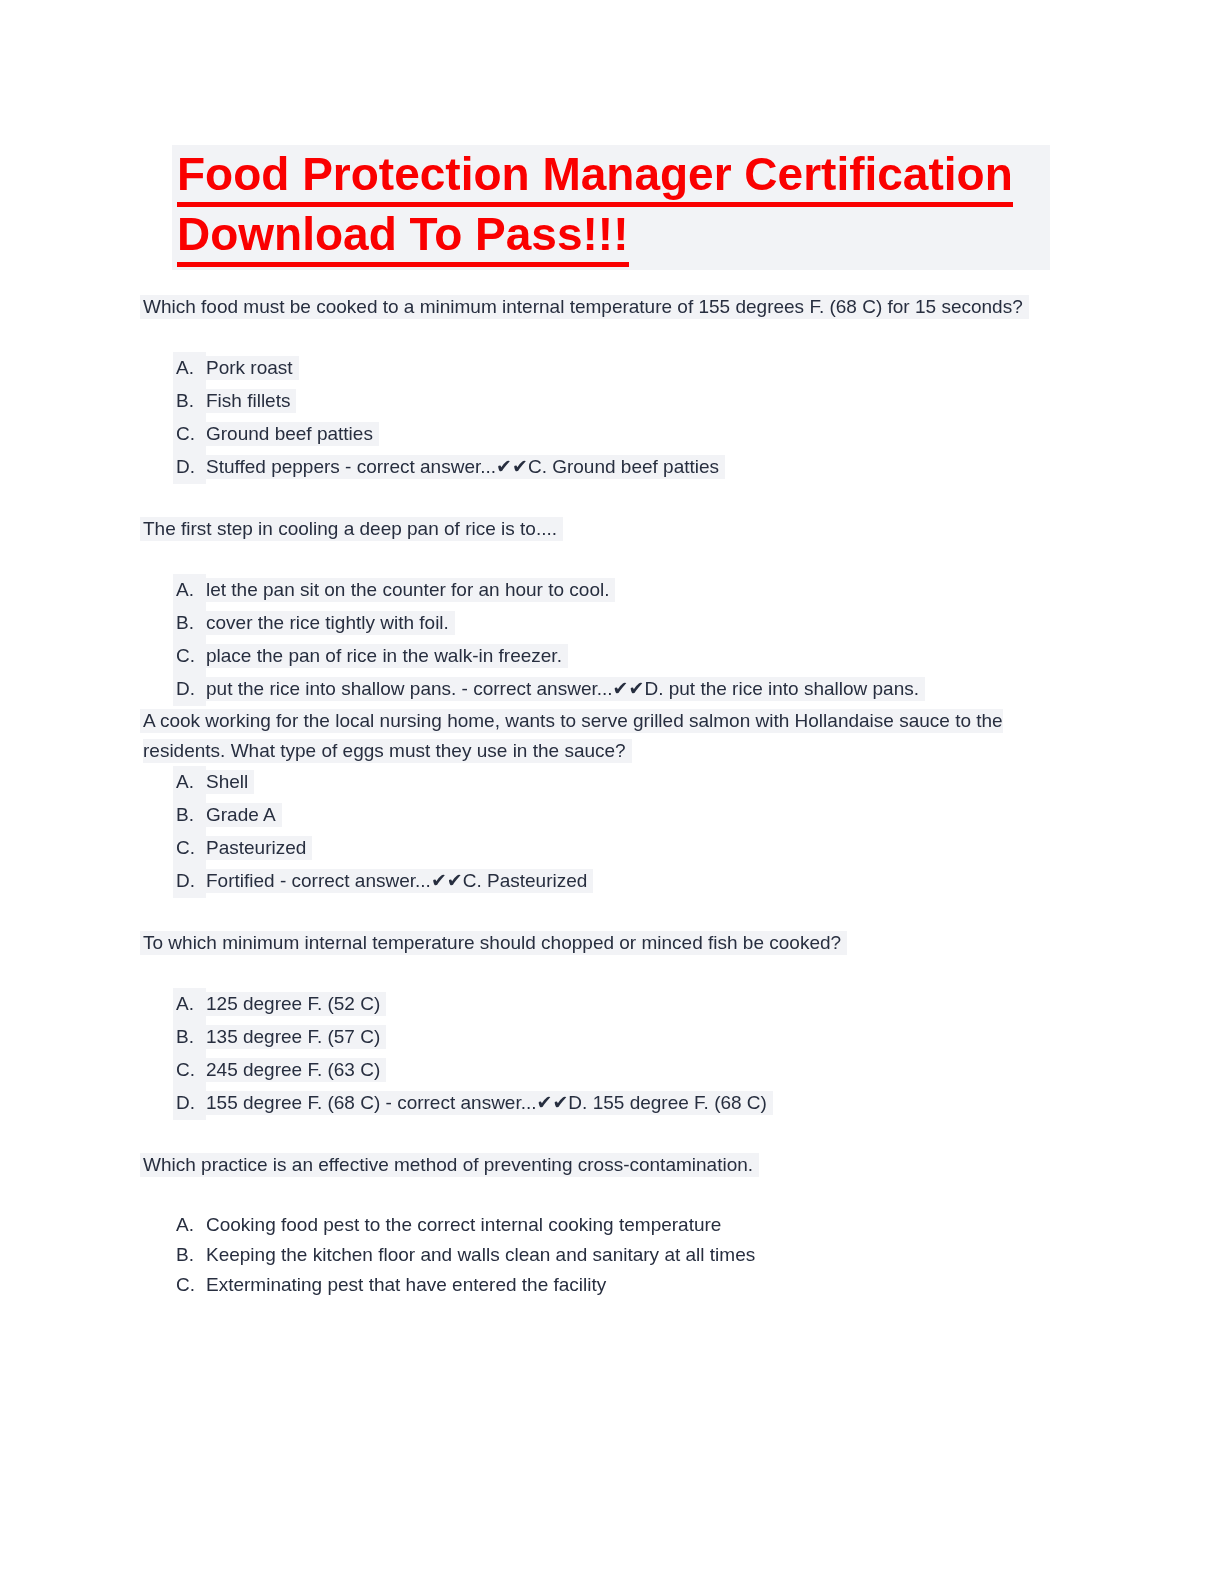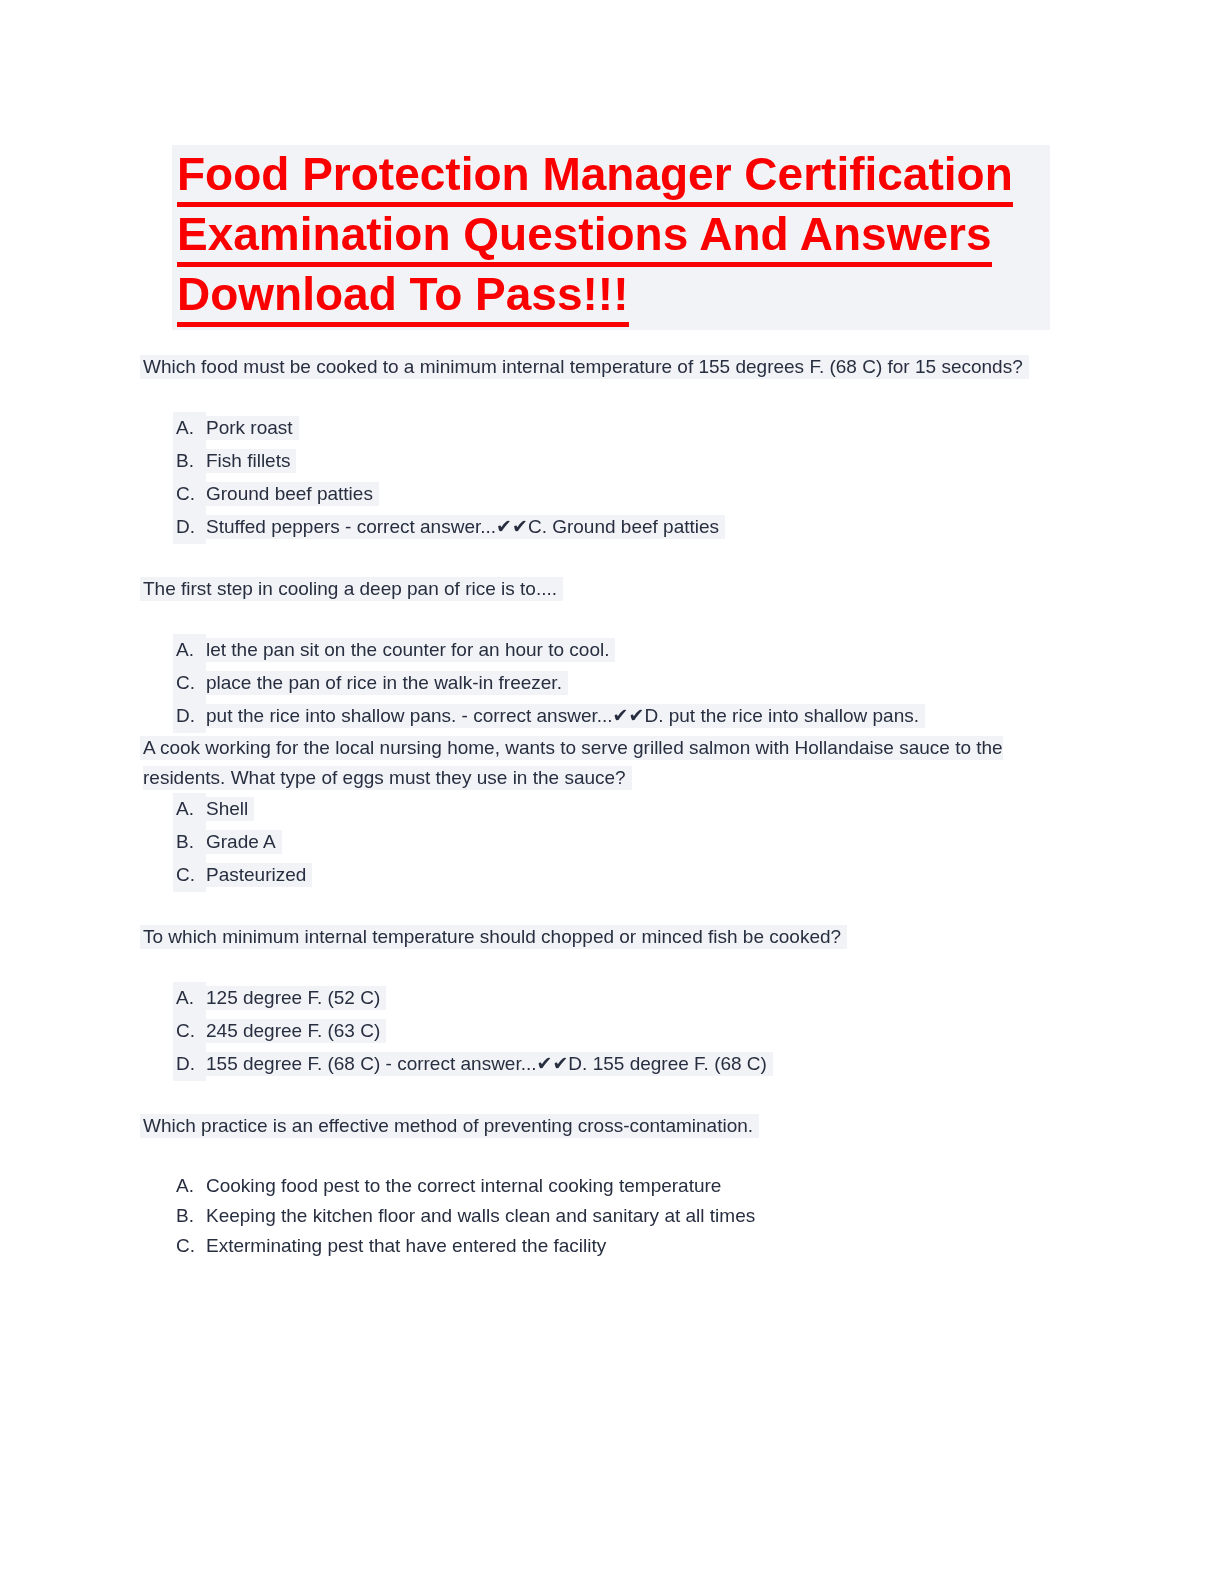--- a/index.html
+++ b/index.html
@@ -62,51 +62,53 @@
     width: 33px;
   }
   .options { margin: 0; }
 </style>
 </head>
 <body style="background: rgb(255, 255, 255);">
 
 <div class="content">
   <header class="title-block">
     <div class="title-line">Food Protection Manager Certification</div>
-    <div class="title-line">Examination Questions And Answers</div>
     <div class="title-line">Download To Pass!!!</div>
   </header>
   <main class="doc-body">
       <p class="para"><span class="hl">Which food must be cooked to a minimum internal temperature of 155 degrees F. (68 C) for 15 seconds?</span></p>
       <div class="blank-line"></div>
       <div class="options">
         <p class="option"><span class="marker hl-m">A.</span><span class="hl">Pork roast</span></p>
         <p class="option"><span class="marker hl-m">B.</span><span class="hl">Fish fillets</span></p>
         <p class="option"><span class="marker hl-m">C.</span><span class="hl">Ground beef patties</span></p>
         <p class="option"><span class="marker hl-m">D.</span><span class="hl">Stuffed peppers - correct answer...✔✔C. Ground beef patties</span></p>
       </div>
       <div class="blank-line"></div>
       <p class="para"><span class="hl">The first step in cooling a deep pan of rice is to....</span></p>
       <div class="blank-line"></div>
       <div class="options">
         <p class="option"><span class="marker hl-m">A.</span><span class="hl">let the pan sit on the counter for an hour to cool.</span></p>
+        <p class="option"><span class="marker hl-m">B.</span><span class="hl">cover the rice tightly with foil.</span></p>
         <p class="option"><span class="marker hl-m">C.</span><span class="hl">place the pan of rice in the walk-in freezer.</span></p>
         <p class="option"><span class="marker hl-m">D.</span><span class="hl">put the rice into shallow pans. - correct answer...✔✔D. put the rice into shallow pans.</span></p>
       </div>
       <p class="para"><span class="hl">A cook working for the local nursing home, wants to serve grilled salmon with Hollandaise sauce to the residents. What type of eggs must they use in the sauce?</span></p>
       <div class="options">
         <p class="option"><span class="marker hl-m">A.</span><span class="hl">Shell</span></p>
         <p class="option"><span class="marker hl-m">B.</span><span class="hl">Grade A</span></p>
         <p class="option"><span class="marker hl-m">C.</span><span class="hl">Pasteurized</span></p>
+        <p class="option"><span class="marker hl-m">D.</span><span class="hl">Fortified - correct answer...✔✔C. Pasteurized</span></p>
       </div>
       <div class="blank-line"></div>
       <p class="para"><span class="hl">To which minimum internal temperature should chopped or minced fish be cooked?</span></p>
       <div class="blank-line"></div>
       <div class="options">
         <p class="option"><span class="marker hl-m">A.</span><span class="hl">125 degree F. (52 C)</span></p>
+        <p class="option"><span class="marker hl-m">B.</span><span class="hl">135 degree F. (57 C)</span></p>
         <p class="option"><span class="marker hl-m">C.</span><span class="hl">245 degree F. (63 C)</span></p>
         <p class="option"><span class="marker hl-m">D.</span><span class="hl">155 degree F. (68 C) - correct answer...✔✔D. 155 degree F. (68 C)</span></p>
       </div>
       <div class="blank-line"></div>
       <p class="para"><span class="hl">Which practice is an effective method of preventing cross-contamination.</span></p>
       <div class="blank-line"></div>
       <div class="options">
         <p class="option"><span class="marker">A.</span><span class="">Cooking food pest to the correct internal cooking temperature</span></p>
         <p class="option"><span class="marker">B.</span><span class="">Keeping the kitchen floor and walls clean and sanitary at all times</span></p>
         <p class="option"><span class="marker">C.</span><span class="">Exterminating pest that have entered the facility</span></p>

